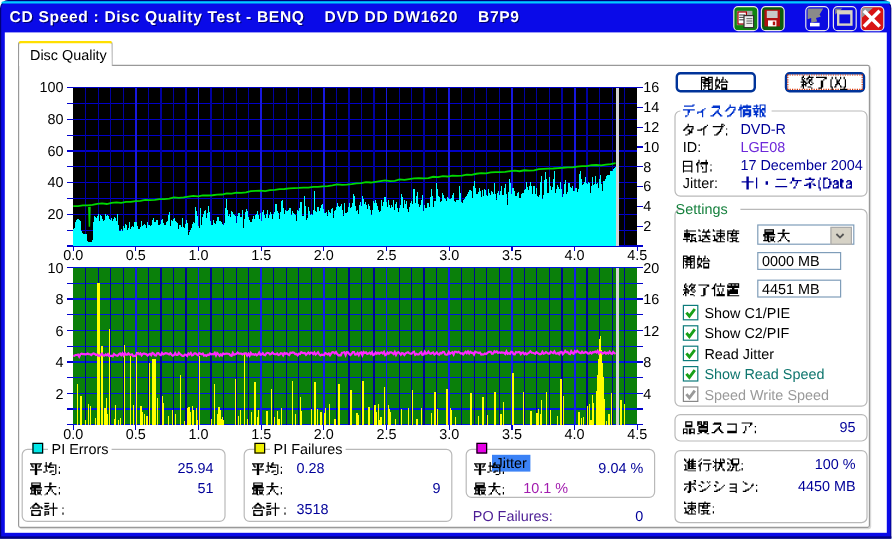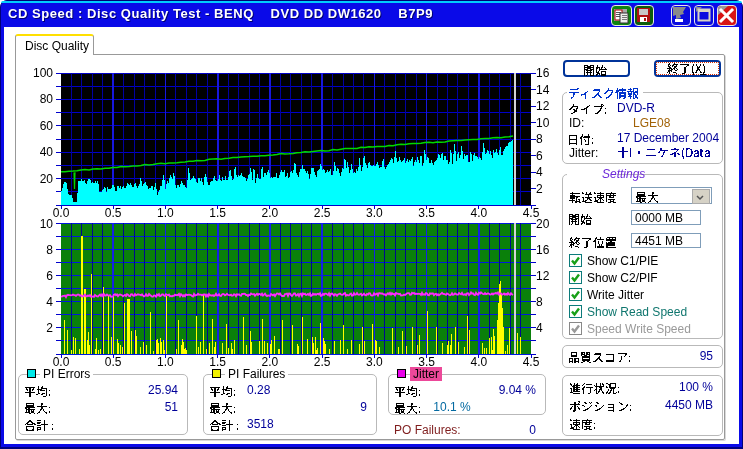--- a/index.html
+++ b/index.html
@@ -131,30 +131,30 @@
     <div style="position:absolute;left:209px;top:400px;width:27px;height:12px"><svg width="27" height="12" viewBox="0 0 27 12">
         <path d="M2 1h8v1h-8zM17 1h2v1h-2zM2 2h1v1h-1zM9 2h1v1h-1zM17 2h2v1h-2zM2 3h8v1h-8zM17 3h1v1h-1zM2 4h8v1h-8zM13 4h10v1h-10zM1 5h10v1h-10zM17 5h2v1h-2zM25 5h1v1h-1zM1 6h2v1h-2zM4 6h2v1h-2zM17 6h2v1h-2zM2 7h9v1h-9zM16 7h2v1h-2zM19 7h1v1h-1zM2 8h1v1h-1zM4 8h2v1h-2zM7 8h1v1h-1zM9 8h1v1h-1zM16 8h1v1h-1zM19 8h1v1h-1zM2 9h1v1h-1zM4 9h2v1h-2zM7 9h3v1h-3zM15 9h1v1h-1zM20 9h1v1h-1zM25 9h1v1h-1zM1 10h5v1h-5zM7 10h3v1h-3zM14 10h2v1h-2zM21 10h2v1h-2zM25 10h1v1h-1zM5 11h2v1h-2zM10 11h1v1h-1zM13 11h1v1h-1zM22 11h1v1h-1z" fill="#000"></path>
       </svg></div>
     <div class="t" style="left:247px;top:400px;width:120px;text-align:right;color:#000099">9</div>
     <div style="position:absolute;left:209px;top:417px;width:30px;height:12px"><svg width="30" height="12" viewBox="0 0 30 12">
         <path d="M5 1h2v1h-2zM13 1h4v1h-4zM20 1h1v1h-1zM4 2h4v1h-4zM20 2h1v1h-1zM3 3h2v1h-2zM7 3h2v1h-2zM13 3h4v1h-4zM20 3h1v1h-1zM2 4h2v1h-2zM8 4h3v1h-3zM13 4h3v1h-3zM20 4h1v1h-1zM1 5h1v1h-1zM3 5h6v1h-6zM10 5h2v1h-2zM17 5h7v1h-7zM28 5h1v1h-1zM13 6h4v1h-4zM20 6h1v1h-1zM2 7h8v1h-8zM20 7h1v1h-1zM2 8h1v1h-1zM9 8h1v1h-1zM13 8h4v1h-4zM20 8h1v1h-1zM2 9h1v1h-1zM9 9h1v1h-1zM13 9h1v1h-1zM16 9h1v1h-1zM20 9h1v1h-1zM28 9h1v1h-1zM2 10h2v1h-2zM8 10h2v1h-2zM13 10h4v1h-4zM20 10h1v1h-1zM28 10h1v1h-1zM2 11h8v1h-8zM13 11h1v1h-1zM20 11h1v1h-1z" fill="#000"></path>
       </svg></div>
     <div class="t" style="left:247px;top:417px;width:120px;text-align:left;color:#000099">3518</div>
     <div style="position:absolute;left:388px;top:374px;width:158px;height:41px;border:1px solid #b9b9b9;border-radius:5px;box-sizing:border-box"></div>
     <div style="position:absolute;left:397px;top:369px;width:9px;height:9px;background:#e800e8;border:1px solid #000;box-sizing:border-box"></div>
-    <div class="t" style="left:410px;top:367px;color:#000;background:#ec4899;padding:0 3px">Jitter</div>
+    <div class="t" style="left:410px;top:379px;color:#000;background:#3b82f6;padding:0 3px">Jitter</div>
     <div style="position:absolute;left:394px;top:383px;width:27px;height:12px"><svg width="27" height="12" viewBox="0 0 27 12">
         <path d="M14 1h1v1h-1zM18 1h1v1h-1zM1 2h10v1h-10zM14 2h1v1h-1zM17 2h2v1h-2zM2 3h1v1h-1zM5 3h2v1h-2zM9 3h1v1h-1zM14 3h1v1h-1zM17 3h6v1h-6zM2 4h2v1h-2zM5 4h2v1h-2zM8 4h2v1h-2zM13 4h5v1h-5zM22 4h1v1h-1zM3 5h1v1h-1zM5 5h2v1h-2zM8 5h1v1h-1zM14 5h1v1h-1zM16 5h5v1h-5zM22 5h1v1h-1zM25 5h1v1h-1zM5 6h2v1h-2zM14 6h1v1h-1zM22 6h1v1h-1zM1 7h10v1h-10zM14 7h1v1h-1zM22 7h1v1h-1zM5 8h2v1h-2zM14 8h2v1h-2zM18 8h3v1h-3zM22 8h1v1h-1zM5 9h2v1h-2zM12 9h2v1h-2zM17 9h2v1h-2zM22 9h1v1h-1zM25 9h1v1h-1zM5 10h2v1h-2zM22 10h1v1h-1zM25 10h1v1h-1zM5 11h2v1h-2zM19 11h3v1h-3z" fill="#000"></path>
       </svg></div>
     <div class="t" style="left:416px;top:383px;width:120px;text-align:right;color:#000099">9.04 %</div>
     <div style="position:absolute;left:394px;top:400px;width:27px;height:12px"><svg width="27" height="12" viewBox="0 0 27 12">
         <path d="M2 1h8v1h-8zM17 1h2v1h-2zM2 2h1v1h-1zM9 2h1v1h-1zM17 2h2v1h-2zM2 3h8v1h-8zM17 3h1v1h-1zM2 4h8v1h-8zM13 4h10v1h-10zM1 5h10v1h-10zM17 5h2v1h-2zM25 5h1v1h-1zM1 6h2v1h-2zM4 6h2v1h-2zM17 6h2v1h-2zM2 7h9v1h-9zM16 7h2v1h-2zM19 7h1v1h-1zM2 8h1v1h-1zM4 8h2v1h-2zM7 8h1v1h-1zM9 8h1v1h-1zM16 8h1v1h-1zM19 8h1v1h-1zM2 9h1v1h-1zM4 9h2v1h-2zM7 9h3v1h-3zM15 9h1v1h-1zM20 9h1v1h-1zM25 9h1v1h-1zM1 10h5v1h-5zM7 10h3v1h-3zM14 10h2v1h-2zM21 10h2v1h-2zM25 10h1v1h-1zM5 11h2v1h-2zM10 11h1v1h-1zM13 11h1v1h-1zM22 11h1v1h-1z" fill="#000"></path>
       </svg></div>
-    <div class="t" style="left:392px;top:400px;width:120px;text-align:center;color:#0369a1">10.1 %</div>
-    <div class="t" style="left:394px;top:423px;color:#7f1d1d;">PO Failures:</div>
+    <div class="t" style="left:436px;top:400px;width:120px;text-align:left;color:#a21caf">10.1 %</div>
+    <div class="t" style="left:394px;top:423px;color:#4c1d95;">PO Failures:</div>
     <div class="t" style="left:416px;top:423px;width:120px;text-align:right;color:#000099">0</div>
     <div style="position:absolute;left:563px;top:60px;width:67px;height:17px;background:#fff;border:2px solid #003399;border-radius:4px;box-sizing:border-box"></div>
     <div style="position:absolute;left:584px;top:62px;width:23px;height:12px"><svg width="23" height="12" viewBox="0 0 23 12">
         <path d="M0 1h4v1h-4zM6 1h4v1h-4zM13 1h1v1h-1zM18 1h1v1h-1zM0 2h1v1h-1zM3 2h4v1h-4zM9 2h1v1h-1zM13 2h1v1h-1zM18 2h1v1h-1zM0 3h10v1h-10zM12 3h4v1h-4zM17 3h2v1h-2zM20 3h1v1h-1zM0 4h1v1h-1zM3 4h4v1h-4zM9 4h1v1h-1zM12 4h2v1h-2zM15 4h1v1h-1zM17 4h1v1h-1zM21 4h1v1h-1zM0 5h4v1h-4zM6 5h4v1h-4zM12 5h1v1h-1zM15 5h8v1h-8zM0 6h1v1h-1zM2 6h6v1h-6zM9 6h1v1h-1zM12 6h1v1h-1zM15 6h1v1h-1zM0 7h1v1h-1zM3 7h1v1h-1zM6 7h1v1h-1zM9 7h1v1h-1zM12 7h1v1h-1zM14 7h1v1h-1zM17 7h5v1h-5zM0 8h1v1h-1zM2 8h6v1h-6zM9 8h1v1h-1zM12 8h3v1h-3zM17 8h1v1h-1zM21 8h1v1h-1zM0 9h1v1h-1zM3 9h1v1h-1zM6 9h1v1h-1zM9 9h1v1h-1zM13 9h3v1h-3zM17 9h1v1h-1zM21 9h1v1h-1zM0 10h1v1h-1zM3 10h1v1h-1zM6 10h1v1h-1zM9 10h1v1h-1zM12 10h2v1h-2zM15 10h1v1h-1zM17 10h5v1h-5zM0 11h1v1h-1zM2 11h1v1h-1zM6 11h4v1h-4zM12 11h1v1h-1zM17 11h5v1h-5z" fill="#000"></path>
       </svg></div>
     <div style="position:absolute;left:654px;top:60px;width:67px;height:17px;background:#fff;border:2px solid #003399;border-radius:4px;box-sizing:border-box">
       <div style="position:absolute;left:0;top:0;right:0;bottom:0;border:1px dotted #d83000"></div>
     </div>
     <div style="position:absolute;left:667px;top:62px;width:38px;height:14px"><svg width="38" height="14" viewBox="0 0 38 14">
         <path d="M2 1h1v1h-1zM7 1h1v1h-1zM1 2h2v1h-2zM6 2h5v1h-5zM13 2h9v1h-9zM26 2h1v1h-1zM29 2h1v1h-1zM33 2h1v1h-1zM36 2h1v1h-1zM1 3h1v1h-1zM3 3h1v1h-1zM5 3h2v1h-2zM9 3h1v1h-1zM20 3h2v1h-2zM26 3h1v1h-1zM29 3h1v1h-1zM33 3h1v1h-1zM36 3h1v1h-1zM1 4h2v1h-2zM5 4h1v1h-1zM7 4h3v1h-3zM19 4h1v1h-1zM25 4h1v1h-1zM30 4h1v1h-1zM32 4h1v1h-1zM37 4h1v1h-1zM2 5h2v1h-2zM7 5h2v1h-2zM17 5h2v1h-2zM25 5h1v1h-1zM30 5h3v1h-3zM37 5h1v1h-1zM0 6h5v1h-5zM6 6h2v1h-2zM9 6h1v1h-1zM17 6h2v1h-2zM25 6h1v1h-1zM30 6h2v1h-2zM37 6h1v1h-1zM2 7h1v1h-1zM4 7h2v1h-2zM7 7h1v1h-1zM10 7h1v1h-1zM17 7h2v1h-2zM25 7h1v1h-1zM30 7h3v1h-3zM37 7h1v1h-1zM1 8h4v1h-4zM8 8h2v1h-2zM17 8h2v1h-2zM25 8h1v1h-1zM29 8h2v1h-2zM32 8h1v1h-1zM37 8h1v1h-1zM1 9h2v1h-2zM4 9h1v1h-1zM17 9h2v1h-2zM25 9h1v1h-1zM29 9h1v1h-1zM33 9h1v1h-1zM37 9h1v1h-1zM0 10h1v1h-1zM2 10h1v1h-1zM6 10h3v1h-3zM17 10h2v1h-2zM25 10h2v1h-2zM28 10h2v1h-2zM33 10h2v1h-2zM36 10h2v1h-2zM2 11h1v1h-1zM9 11h1v1h-1zM15 11h3v1h-3zM26 11h1v1h-1zM36 11h1v1h-1zM26 12h1v1h-1zM36 12h1v1h-1z" fill="#000"></path>
@@ -163,32 +163,32 @@
     <div style="position:absolute;left:562px;top:92px;width:161px;height:72px;border:1px solid #b9b9b9;border-radius:5px;box-sizing:border-box"></div>
     <div style="position:absolute;left:567px;top:85px;width:76px;height:13px;background:#fff"></div>
     <div style="position:absolute;left:569px;top:85px;width:70px;height:12px"><svg width="70" height="12" viewBox="0 0 70 12">
         <path d="M8 1h2v1h-2zM39 1h1v1h-1zM48 1h1v1h-1zM53 1h1v1h-1zM61 1h1v1h-1zM64 1h5v1h-5zM1 2h8v1h-8zM25 2h6v1h-6zM39 2h1v1h-1zM48 2h1v1h-1zM50 2h7v1h-7zM59 2h4v1h-4zM64 2h1v1h-1zM68 2h1v1h-1zM24 3h7v1h-7zM38 3h6v1h-6zM47 3h10v1h-10zM61 3h1v1h-1zM64 3h1v1h-1zM68 3h1v1h-1zM18 4h1v1h-1zM30 4h1v1h-1zM37 4h2v1h-2zM43 4h1v1h-1zM47 4h3v1h-3zM53 4h1v1h-1zM58 4h7v1h-7zM66 4h3v1h-3zM0 5h10v1h-10zM16 5h2v1h-2zM29 5h1v1h-1zM36 5h2v1h-2zM42 5h2v1h-2zM46 5h3v1h-3zM50 5h7v1h-7zM59 5h1v1h-1zM62 5h1v1h-1zM64 5h5v1h-5zM4 6h2v1h-2zM15 6h2v1h-2zM28 6h2v1h-2zM35 6h2v1h-2zM42 6h1v1h-1zM48 6h1v1h-1zM50 6h7v1h-7zM59 6h4v1h-4zM64 6h2v1h-2zM68 6h1v1h-1zM4 7h2v1h-2zM12 7h5v1h-5zM27 7h3v1h-3zM41 7h2v1h-2zM48 7h1v1h-1zM50 7h2v1h-2zM55 7h2v1h-2zM59 7h4v1h-4zM64 7h3v1h-3zM68 7h1v1h-1zM4 8h1v1h-1zM12 8h1v1h-1zM16 8h1v1h-1zM26 8h2v1h-2zM29 8h2v1h-2zM40 8h2v1h-2zM48 8h1v1h-1zM50 8h7v1h-7zM60 8h2v1h-2zM64 8h1v1h-1zM66 8h2v1h-2zM4 9h1v1h-1zM16 9h1v1h-1zM25 9h2v1h-2zM30 9h2v1h-2zM39 9h2v1h-2zM48 9h1v1h-1zM50 9h7v1h-7zM59 9h4v1h-4zM64 9h1v1h-1zM66 9h2v1h-2zM2 10h2v1h-2zM16 10h1v1h-1zM23 10h3v1h-3zM31 10h2v1h-2zM37 10h3v1h-3zM48 10h1v1h-1zM50 10h2v1h-2zM55 10h2v1h-2zM61 10h1v1h-1zM64 10h1v1h-1zM66 10h3v1h-3zM2 11h1v1h-1zM16 11h1v1h-1zM37 11h1v1h-1zM48 11h1v1h-1zM50 11h1v1h-1zM54 11h2v1h-2zM61 11h1v1h-1zM64 11h2v1h-2zM68 11h1v1h-1z" fill="#0033cc"></path>
       </svg></div>
     <div style="position:absolute;left:569px;top:101px;width:38px;height:11px"><svg width="38" height="11" viewBox="0 0 38 11">
         <path d="M4 0h1v1h-1zM32 0h2v1h-2zM4 1h1v1h-1zM20 1h1v1h-1zM32 1h1v1h-1zM34 1h1v1h-1zM3 2h6v1h-6zM18 2h2v1h-2zM25 2h9v1h-9zM2 3h2v1h-2zM8 3h1v1h-1zM17 3h2v1h-2zM32 3h1v1h-1zM1 4h2v1h-2zM7 4h2v1h-2zM15 4h3v1h-3zM31 4h2v1h-2zM36 4h1v1h-1zM0 5h2v1h-2zM4 5h2v1h-2zM7 5h1v1h-1zM12 5h4v1h-4zM17 5h1v1h-1zM31 5h1v1h-1zM5 6h3v1h-3zM17 6h1v1h-1zM30 6h2v1h-2zM5 7h3v1h-3zM17 7h1v1h-1zM29 7h2v1h-2zM4 8h2v1h-2zM17 8h1v1h-1zM28 8h2v1h-2zM36 8h1v1h-1zM2 9h2v1h-2zM17 9h1v1h-1zM26 9h3v1h-3zM36 9h1v1h-1z" fill="#000"></path>
       </svg></div>
     <div class="t" style="left:617px;top:101px;color:#000099;">DVD-R</div>
     <div class="t" style="left:569px;top:116px;color:#000;">ID:</div>
-    <div class="t" style="left:633px;top:116px;color:#a16207;">LGE08</div>
+    <div class="t" style="left:617px;top:116px;color:#6d28d9;">LGE08</div>
     <div style="position:absolute;left:569px;top:131px;width:25px;height:11px"><svg width="25" height="11" viewBox="0 0 25 11">
         <path d="M13 0h1v1h-1zM19 0h1v1h-1zM0 1h8v1h-8zM13 1h1v1h-1zM19 1h1v1h-1zM0 2h1v1h-1zM7 2h1v1h-1zM12 2h2v1h-2zM15 2h6v1h-6zM0 3h1v1h-1zM7 3h1v1h-1zM11 3h2v1h-2zM14 3h7v1h-7zM0 4h1v1h-1zM7 4h1v1h-1zM11 4h2v1h-2zM19 4h1v1h-1zM23 4h1v1h-1zM0 5h8v1h-8zM12 5h1v1h-1zM15 5h1v1h-1zM19 5h1v1h-1zM0 6h1v1h-1zM7 6h1v1h-1zM12 6h1v1h-1zM16 6h1v1h-1zM19 6h1v1h-1zM0 7h1v1h-1zM7 7h1v1h-1zM12 7h1v1h-1zM16 7h1v1h-1zM19 7h1v1h-1zM0 8h1v1h-1zM7 8h1v1h-1zM12 8h1v1h-1zM19 8h1v1h-1zM23 8h1v1h-1zM0 9h8v1h-8zM12 9h1v1h-1zM19 9h1v1h-1zM23 9h1v1h-1zM0 10h1v1h-1zM7 10h1v1h-1zM12 10h1v1h-1zM16 10h4v1h-4z" fill="#000"></path>
       </svg></div>
     <div class="t" style="left:617px;top:131px;color:#000099;">17 December 2004</div>
     <div class="t" style="left:569px;top:146px;color:#000;">Jitter:</div>
     <div style="position:absolute;left:617px;top:146px;width:93px;height:14px"><svg width="93" height="14" viewBox="0 0 93 14">
         <path d="M5 1h2v1h-2zM5 2h2v1h-2zM13 2h1v1h-1zM43 2h2v1h-2zM57 2h2v1h-2zM66 2h1v1h-1zM69 2h4v1h-4zM5 3h2v1h-2zM13 3h1v1h-1zM30 3h8v1h-8zM43 3h2v1h-2zM54 3h8v1h-8zM66 3h1v1h-1zM69 3h2v1h-2zM73 3h2v1h-2zM83 3h2v1h-2zM5 4h2v1h-2zM13 4h1v1h-1zM43 4h8v1h-8zM60 4h1v1h-1zM65 4h1v1h-1zM69 4h1v1h-1zM74 4h1v1h-1zM78 4h3v1h-3zM83 4h3v1h-3zM89 4h3v1h-3zM1 5h10v1h-10zM13 5h1v1h-1zM21 5h2v1h-2zM42 5h1v1h-1zM47 5h1v1h-1zM59 5h1v1h-1zM65 5h1v1h-1zM69 5h1v1h-1zM74 5h2v1h-2zM77 5h2v1h-2zM80 5h2v1h-2zM83 5h3v1h-3zM88 5h2v1h-2zM91 5h2v1h-2zM5 6h2v1h-2zM13 6h1v1h-1zM21 6h2v1h-2zM41 6h2v1h-2zM46 6h2v1h-2zM57 6h2v1h-2zM65 6h1v1h-1zM69 6h1v1h-1zM74 6h2v1h-2zM80 6h2v1h-2zM83 6h2v1h-2zM91 6h2v1h-2zM5 7h2v1h-2zM13 7h1v1h-1zM21 7h2v1h-2zM46 7h1v1h-1zM55 7h4v1h-4zM60 7h2v1h-2zM65 7h1v1h-1zM69 7h1v1h-1zM74 7h2v1h-2zM78 7h4v1h-4zM83 7h2v1h-2zM89 7h4v1h-4zM5 8h2v1h-2zM13 8h1v1h-1zM46 8h1v1h-1zM53 8h3v1h-3zM57 8h2v1h-2zM61 8h2v1h-2zM65 8h1v1h-1zM69 8h1v1h-1zM74 8h1v1h-1zM77 8h1v1h-1zM81 8h1v1h-1zM83 8h2v1h-2zM88 8h1v1h-1zM92 8h1v1h-1zM5 9h2v1h-2zM13 9h1v1h-1zM29 9h10v1h-10zM45 9h1v1h-1zM57 9h2v1h-2zM65 9h1v1h-1zM69 9h1v1h-1zM73 9h2v1h-2zM77 9h1v1h-1zM80 9h2v1h-2zM83 9h2v1h-2zM88 9h1v1h-1zM91 9h2v1h-2zM5 10h2v1h-2zM13 10h1v1h-1zM44 10h2v1h-2zM57 10h2v1h-2zM65 10h2v1h-2zM69 10h5v1h-5zM77 10h5v1h-5zM84 10h2v1h-2zM88 10h5v1h-5zM5 11h2v1h-2zM66 11h1v1h-1zM66 12h1v1h-1z" fill="#000099"></path>
       </svg></div>
     <div style="position:absolute;left:562px;top:174px;width:161px;height:165px;border:1px solid #b9b9b9;border-radius:5px;box-sizing:border-box"></div>
     <div style="position:absolute;left:567px;top:167px;width:50px;height:13px;background:#fff"></div>
-    <div class="t" style="left:602px;top:167px;color:#6d28d9;font-style:italic;">Settings</div>
+    <div class="t" style="left:563px;top:167px;color:#15803d;">Settings</div>
     <div style="position:absolute;left:569px;top:189px;width:48px;height:12px"><svg width="48" height="12" viewBox="0 0 48 12">
         <path d="M3 1h1v1h-1zM13 1h1v1h-1zM17 1h1v1h-1zM21 1h1v1h-1zM25 1h1v1h-1zM31 1h1v1h-1zM42 1h1v1h-1zM1 2h10v1h-10zM13 2h2v1h-2zM17 2h1v1h-1zM20 2h2v1h-2zM25 2h2v1h-2zM28 2h7v1h-7zM37 2h10v1h-10zM3 3h1v1h-1zM16 3h7v1h-7zM31 3h1v1h-1zM37 3h1v1h-1zM41 3h1v1h-1zM44 3h1v1h-1zM1 4h5v1h-5zM19 4h1v1h-1zM28 4h7v1h-7zM37 4h10v1h-10zM1 5h10v1h-10zM19 5h1v1h-1zM28 5h1v1h-1zM31 5h1v1h-1zM34 5h1v1h-1zM37 5h1v1h-1zM40 5h2v1h-2zM44 5h1v1h-1zM1 6h5v1h-5zM7 6h2v1h-2zM13 6h2v1h-2zM16 6h7v1h-7zM25 6h2v1h-2zM28 6h7v1h-7zM37 6h1v1h-1zM40 6h5v1h-5zM1 7h5v1h-5zM7 7h1v1h-1zM14 7h1v1h-1zM18 7h3v1h-3zM26 7h1v1h-1zM30 7h3v1h-3zM37 7h1v1h-1zM3 8h1v1h-1zM7 8h1v1h-1zM9 8h2v1h-2zM14 8h1v1h-1zM18 8h1v1h-1zM20 8h2v1h-2zM26 8h1v1h-1zM29 8h1v1h-1zM31 8h1v1h-1zM33 8h1v1h-1zM37 8h1v1h-1zM39 8h7v1h-7zM0 9h6v1h-6zM7 9h1v1h-1zM10 9h1v1h-1zM14 9h1v1h-1zM16 9h2v1h-2zM21 9h2v1h-2zM26 9h3v1h-3zM31 9h1v1h-1zM34 9h1v1h-1zM37 9h1v1h-1zM41 9h1v1h-1zM44 9h1v1h-1zM3 10h1v1h-1zM6 10h5v1h-5zM13 10h4v1h-4zM25 10h4v1h-4zM31 10h1v1h-1zM37 10h1v1h-1zM41 10h4v1h-4zM3 11h1v1h-1zM6 11h2v1h-2zM10 11h2v1h-2zM16 11h7v1h-7zM28 11h7v1h-7zM39 11h3v1h-3zM44 11h3v1h-3z" fill="#000"></path>
       </svg></div>
     <div style="position:absolute;left:631px;top:187px;width:81px;height:17px;background:#fff;border:1px solid #7f9db9;box-sizing:border-box">
       <div style="position:absolute;right:1px;top:1px;width:16px;height:13px;background:#d6d2c6;border:1px solid #aaa"><svg width="14" height="13">
           <path d="M4 5 L7 8 L10 5" stroke="#555" stroke-width="1.5" fill="none"></path>
         </svg></div>
     </div>
     <div style="position:absolute;left:635px;top:189px;width:24px;height:12px"><svg width="24" height="12" viewBox="0 0 24 12">
         <path d="M2 1h8v1h-8zM17 1h2v1h-2zM2 2h1v1h-1zM9 2h1v1h-1zM17 2h2v1h-2zM2 3h8v1h-8zM17 3h1v1h-1zM2 4h8v1h-8zM13 4h10v1h-10zM1 5h10v1h-10zM17 5h2v1h-2zM1 6h2v1h-2zM4 6h2v1h-2zM17 6h2v1h-2zM2 7h9v1h-9zM16 7h2v1h-2zM19 7h1v1h-1zM2 8h1v1h-1zM4 8h2v1h-2zM7 8h1v1h-1zM9 8h1v1h-1zM16 8h1v1h-1zM19 8h1v1h-1zM2 9h1v1h-1zM4 9h2v1h-2zM7 9h3v1h-3zM15 9h1v1h-1zM20 9h1v1h-1zM1 10h5v1h-5zM7 10h3v1h-3zM14 10h2v1h-2zM21 10h2v1h-2zM5 11h2v1h-2zM10 11h1v1h-1zM13 11h1v1h-1zM22 11h1v1h-1z" fill="#000"></path>
@@ -211,21 +211,21 @@
       <svg width="13" height="13" style="position:absolute;left:-1px;top:-1px">
         <path d="M3 6.5 L5.5 9.5 L10 3.5" stroke="#18a018" stroke-width="2.4" fill="none"></path>
       </svg>
     </div>
     <div class="t" style="left:587px;top:271px;color:#000;">Show C2/PIF</div>
     <div style="position:absolute;left:569px;top:288px;width:13px;height:13px;background:#fff;border:1px solid #0c7b7b;box-sizing:border-box">
       <svg width="13" height="13" style="position:absolute;left:-1px;top:-1px">
         <path d="M3 6.5 L5.5 9.5 L10 3.5" stroke="#18a018" stroke-width="2.4" fill="none"></path>
       </svg>
     </div>
-    <div class="t" style="left:587px;top:288px;color:#000;">Write Jitter</div>
+    <div class="t" style="left:587px;top:288px;color:#000;">Read Jitter</div>
     <div style="position:absolute;left:569px;top:305px;width:13px;height:13px;background:#fff;border:1px solid #0c7b7b;box-sizing:border-box">
       <svg width="13" height="13" style="position:absolute;left:-1px;top:-1px">
         <path d="M3 6.5 L5.5 9.5 L10 3.5" stroke="#18a018" stroke-width="2.4" fill="none"></path>
       </svg>
     </div>
     <div class="t" style="left:587px;top:305px;color:#0f766e;">Show Read Speed</div>
     <div style="position:absolute;left:569px;top:322px;width:13px;height:13px;background:#fff;border:1px solid #888;box-sizing:border-box">
       <svg width="13" height="13" style="position:absolute;left:-1px;top:-1px">
         <path d="M3 6.5 L5.5 9.5 L10 3.5" stroke="#999" stroke-width="2.4" fill="none"></path>
       </svg>

